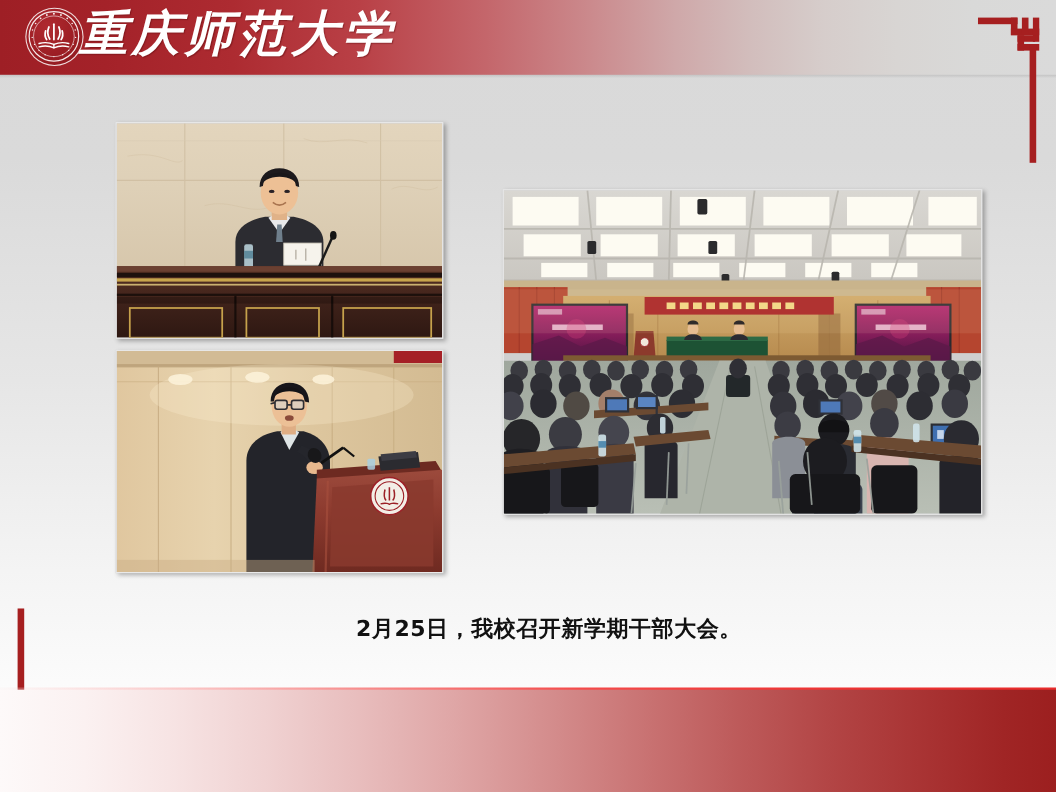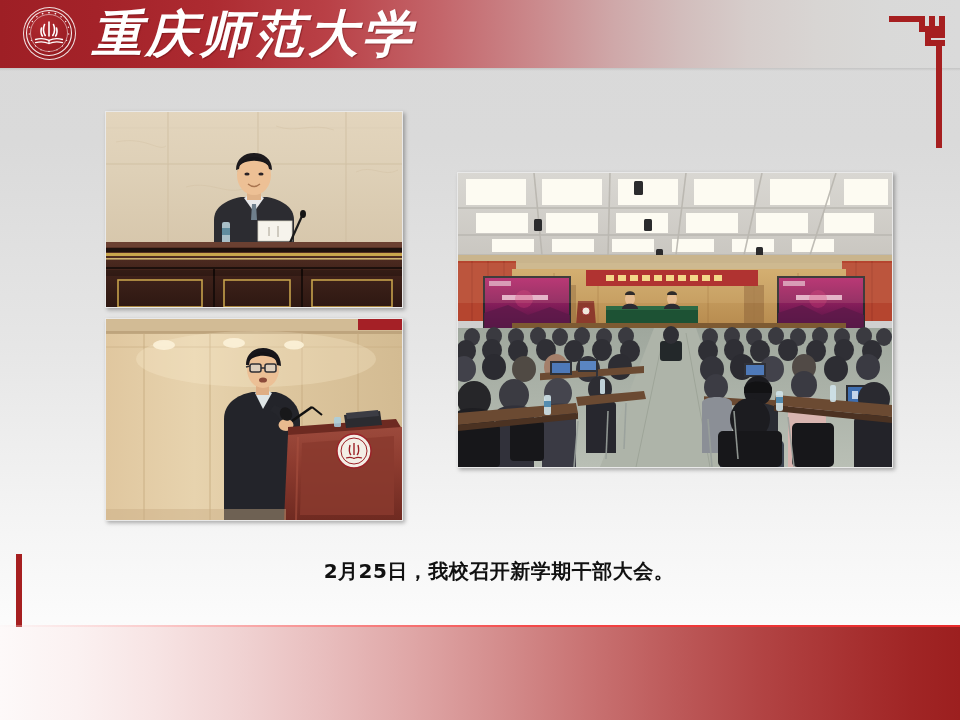--- a/index.html
+++ b/index.html
@@ -54,27 +54,27 @@
     border-radius: 50%;
     border: 1.5px solid rgba(255,255,255,0.85);
     background: radial-gradient(circle at 38% 32%, #b02a30 0%, #9c1e24 55%, #8d181e 100%);
     box-sizing: border-box;
   }
   .emblem svg { position: absolute; left: 0; top: 0; }
 
   
   .header-title {
     position: absolute;
-    left: 92px; top: 6px;
+    left: 72px; top: 6px;
     height: 56px;
     line-height: 56px;
     color: #ffffff;
-    font-size: 50px;
+    font-size: 44px;
     letter-spacing: 4px;
-    font-family: Liberation Sans, sans-serif;
+    font-family: Liberation Mono, monospace;
     font-weight: 700;
     font-style: italic;
     text-shadow: 1px 1px 1px rgba(90,10,14,0.45);
     white-space: nowrap;
   }
 
   
   .corner-tr { position: absolute; right: 15px; top: 8px; }
   .corner-bl { position: absolute; left: 10px; bottom: 12px; }
 

